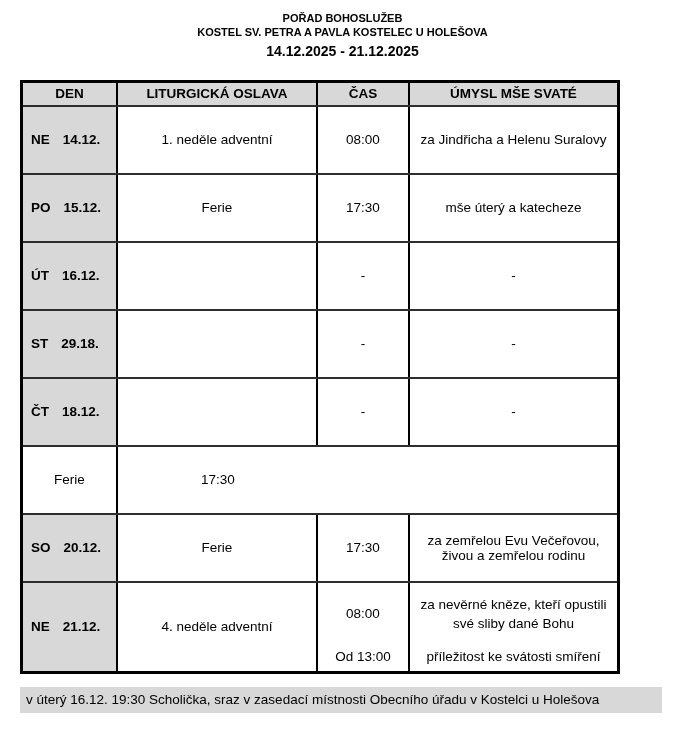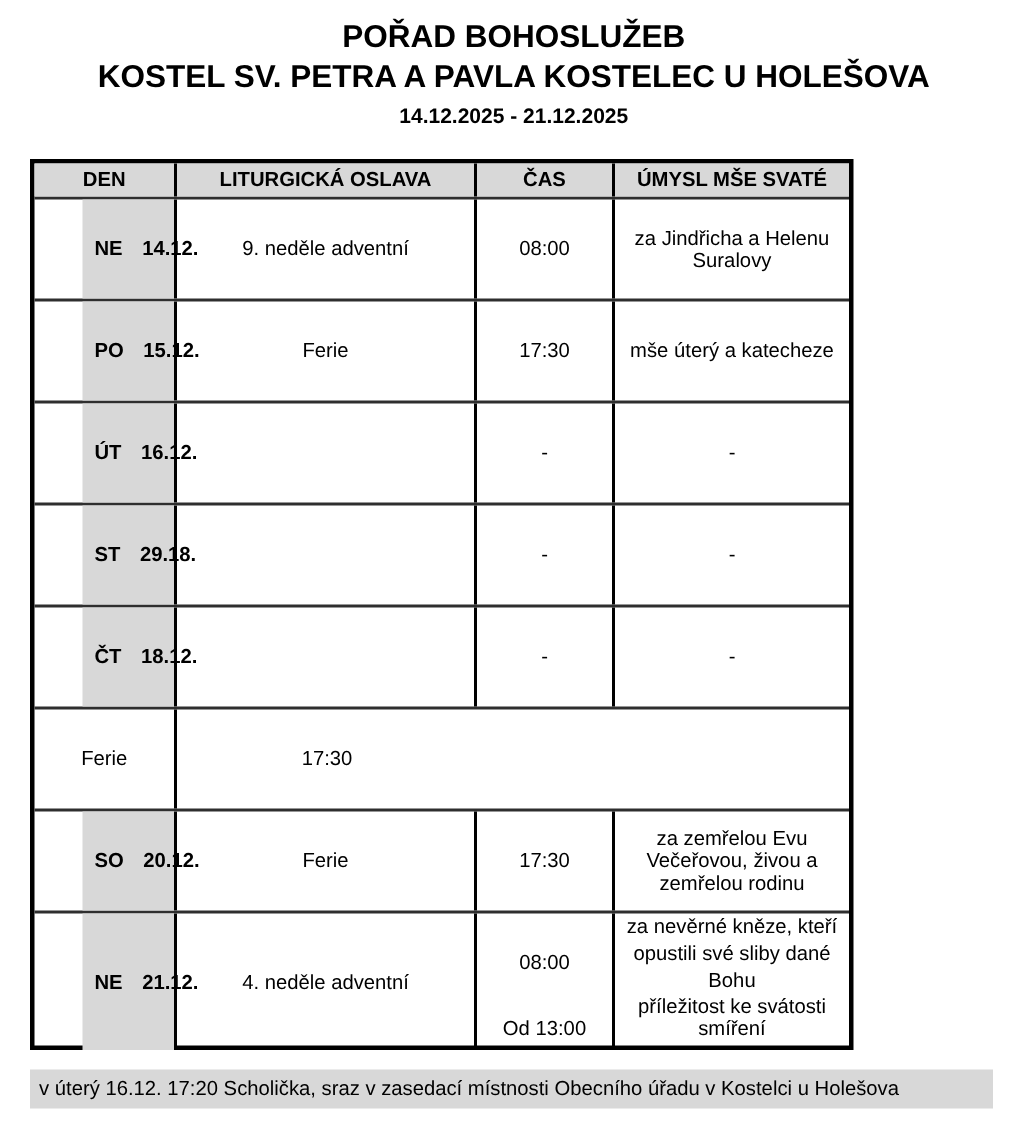--- a/index.html
+++ b/index.html
@@ -7,33 +7,33 @@
     width: 685px;
     background: #ffffff;
     font-family: "Liberation Sans", "DejaVu Sans", sans-serif;
     color: #000000;
   }
   body { height: 756px; overflow: hidden; }
 
   .doc-header { text-align: center; padding-top: 11px; }
   .doc-title-line1,
   .doc-title-line2 {
-    font-size: 21px;
+    font-size: 11px;
     font-weight: bold;
     line-height: 1.3;
   }
   .doc-date-range {
     font-size: 14px;
     font-weight: bold;
     margin-top: 3px;
   }
 
   .schedule-table {
     margin: 21px 17px 0 20px;
-    width: 549px;
+    width: 600px;
     border: 3px solid #000000;
     background: #ffffff;
   }
 
   .t-row {
     display: grid;
     grid-template-columns: 95px 200px 92px 1fr;
   }
   .t-row + .t-row { border-top: 2px solid #2e2e2e; }
 
@@ -59,21 +59,20 @@
   .data-row { height: 68px; }
   .data-row.tall-row { height: 90px; }
 
   .day-cell {
     background: #d8d8d8;
     font-weight: bold;
     justify-content: flex-start;
     padding-left: 8px;
     gap: 13px;
     text-align: left;
-    margin-left: 32px;
   }
 
   .stacked-cell {
     flex-direction: column;
     align-items: stretch;
     justify-content: flex-start;
     padding: 0 3px;
   }
   .stacked-primary {
     flex: 1;
@@ -116,21 +115,21 @@
     <div class="t-cell">LITURGICKÁ OSLAVA</div>
     <div class="t-cell">ČAS</div>
     <div class="t-cell">ÚMYSL MŠE SVATÉ</div>
   </div>
 
   <div class="t-row data-row">
     <div class="t-cell day-cell">
       <span>NE</span>
       <span>14.12.</span>
     </div>
-    <div class="t-cell">9. neděle adventní</div>
+    <div class="t-cell">1. neděle adventní</div>
     <div class="t-cell">08:00</div>
     <div class="t-cell">za Jindřicha a Helenu Suralovy</div>
   </div>
 
   <div class="t-row data-row">
     <div class="t-cell day-cell">
       <span>PO</span>
       <span>15.12.</span>
     </div>
     <div class="t-cell">Ferie</div>
@@ -194,13 +193,13 @@
       <div class="stacked-secondary">Od 13:00</div>
     </div>
     <div class="t-cell stacked-cell">
       <div class="stacked-primary">za nevěrné kněze, kteří opustili své sliby dané Bohu</div>
       <div class="stacked-secondary">příležitost ke svátosti smíření</div>
     </div>
   </div>
 
 </div>
 
-<div class="footer-note">v úterý 16.12. 17:20 Scholička, sraz v zasedací místnosti Obecního úřadu v Kostelci u Holešova</div>
+<div class="footer-note">v úterý 16.12. 19:30 Scholička, sraz v zasedací místnosti Obecního úřadu v Kostelci u Holešova</div>
 
 </body></html>

